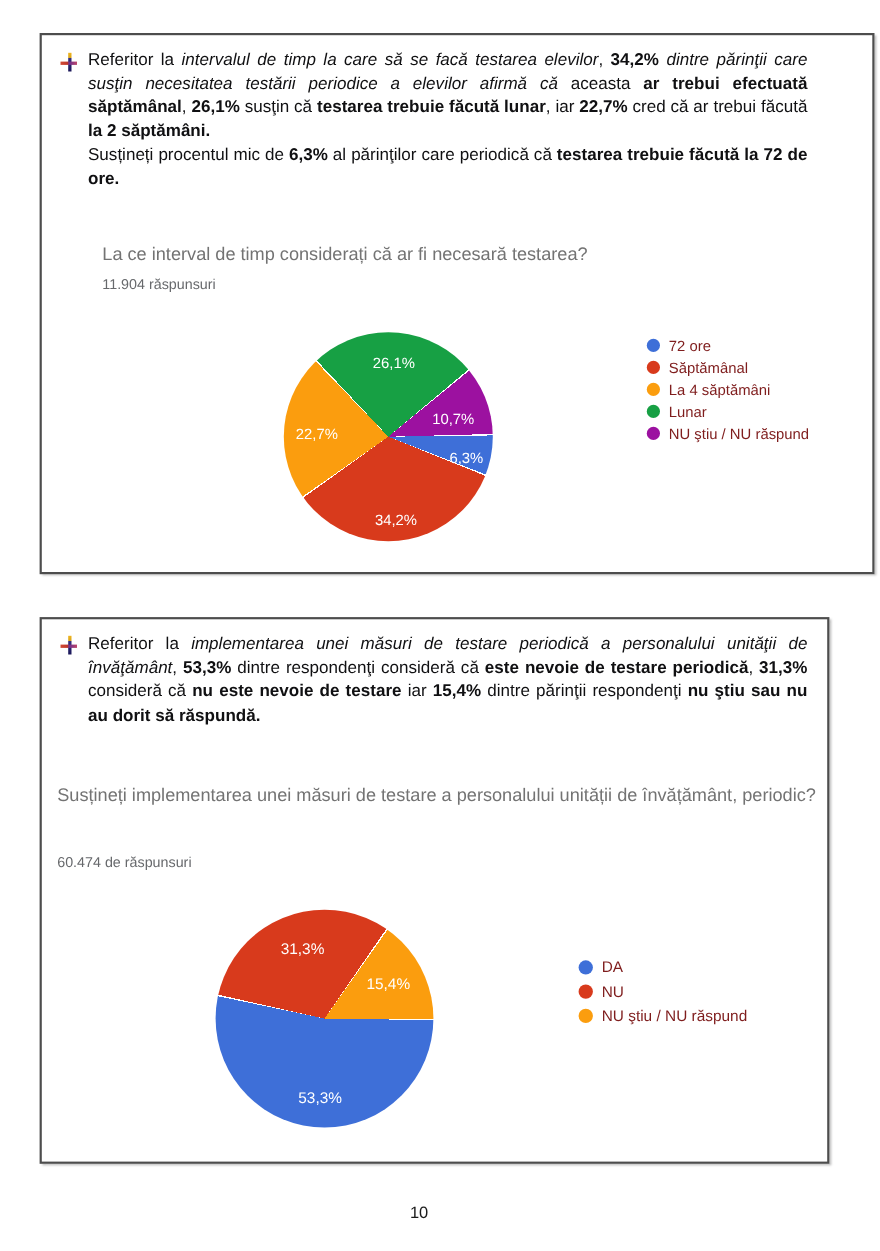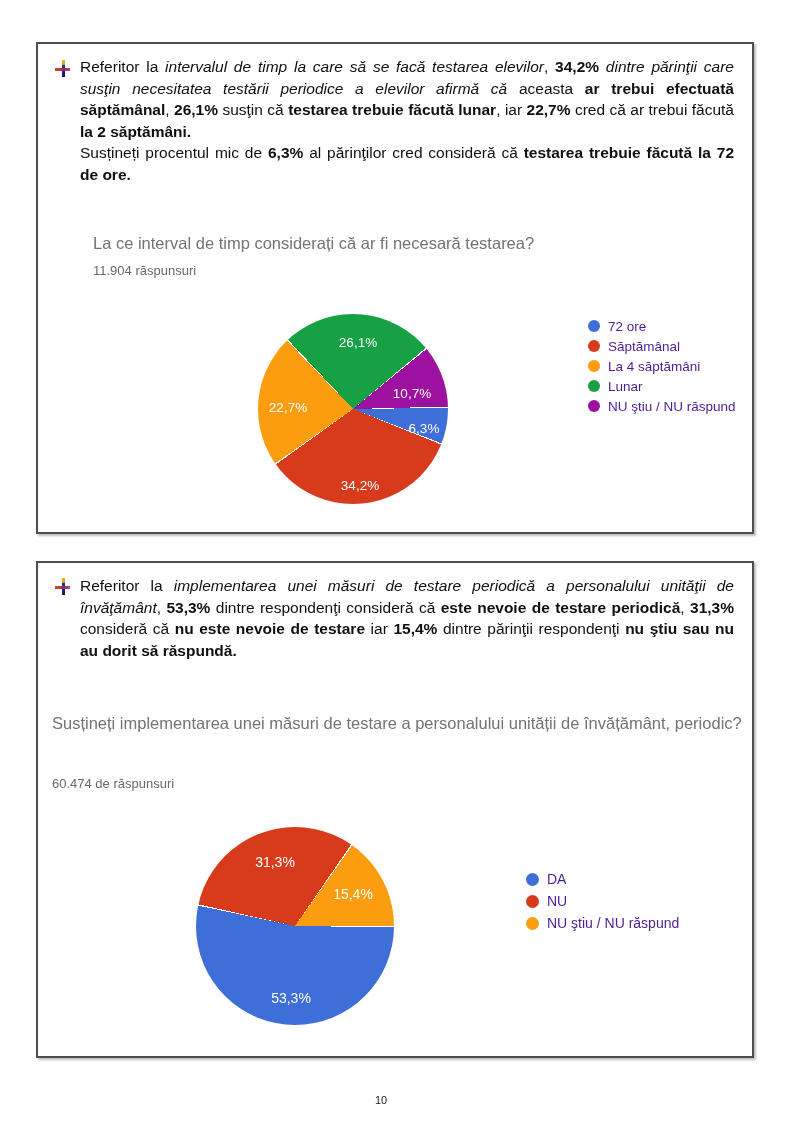--- a/index.html
+++ b/index.html
@@ -1,20 +1,20 @@
 <!DOCTYPE html>
 <html><head>
 <meta charset="utf-8">
 <style>
   html,body{margin:0;padding:0;background:#ffffff;}
   .page{position:relative;width:800px;height:1137px;background:#ffffff;
         font-family:"Liberation Sans",sans-serif;overflow:hidden;}
   .box{position:absolute;left:36px;width:714px;background:#ffffff;
        border:2px solid #4d4d4d;box-shadow:2px 2px 2px rgba(110,110,110,.45);}
-  .box1{top:42px;height:488px;}
+  .box1{top:30px;height:488px;padding-left:41px;}
   .box2{top:561px;height:493px;}
 
   
   .bullet{position:absolute;width:16px;height:18px;}
   .bullet .vbar{position:absolute;left:7px;top:0;width:3px;height:17px;
     background:linear-gradient(180deg,#f0b41e 0%,#d8a51c 26%,#35307e 30%,#1a1658 100%);}
   .bullet .hbar{position:absolute;left:0;top:8px;width:15px;height:3px;
     background:linear-gradient(90deg,#d04a35 0%,#c0392b 42%,#6a2e8f 52%,#c04668 100%);}
 
   .para{position:absolute;left:42px;top:12px;width:654px;color:#101012;
@@ -30,41 +30,41 @@
   .slice-label{position:absolute;transform:translate(-50%,-50%);
                color:#ffffff;font-size:13.5px;white-space:nowrap;}
   .slice-label.big{font-size:14px;}
 
   .legend{position:absolute;}
   .legend-item{display:flex;align-items:center;}
   .legend1 .legend-item{height:20px;}
   .legend2 .legend-item{height:22px;}
   .dot{width:12px;height:12px;border-radius:50%;flex:0 0 auto;margin-right:8px;}
   .legend2 .dot{width:13px;height:13px;}
-  .legend-label{color:#4c1d95;font-size:13.5px;white-space:nowrap;}
+  .legend-label{color:#7f1d1d;font-size:13.5px;white-space:nowrap;}
   .legend2 .legend-label{font-size:14px;}
 
   .page-number{position:absolute;left:0;right:38px;top:1094px;text-align:center;
-               color:#1b1b1b;font-size:11px;}
+               color:#1b1b1b;font-size:15px;}
 </style>
 </head>
 <body>
 
 <div class="page">
 
   <div class="box box1">
 
     <div class="bullet" style="left:17px;top:16px;">
       <span class="vbar"></span>
         <span class="hbar"></span>
     </div>
 
     <div class="para">
       <p><span>Referitor la </span><span class="it">intervalul de timp la care să se facă testarea elevilor</span><span>, </span><span class="bd">34,2%</span><span class="it"> dintre părinţii care susţin necesitatea testării periodice a elevilor afirmă că </span><span>aceasta </span><span class="bd">ar trebui efectuată săptămânal</span><span>, </span><span class="bd">26,1%</span><span> susţin că </span><span class="bd">testarea trebuie făcută lunar</span><span>, iar </span><span class="bd">22,7%</span><span> cred că ar trebui făcută </span><span class="bd">la 2 săptămâni.</span></p>
-      <p><span>Susțineți procentul mic de </span><span class="bd">6,3%</span><span> al părinţilor cred consideră că </span><span class="bd">testarea trebuie făcută la 72 de ore.</span></p>
+      <p><span>Susțineți procentul mic de </span><span class="bd">6,3%</span><span> al părinţilor care periodică că </span><span class="bd">testarea trebuie făcută la 72 de ore.</span></p>
     </div>
 
     <div class="chart-title" style="left:55px;top:185px;">La ce interval de timp considerați că ar fi necesară testarea?</div>
     <div class="responses" style="left:55px;top:219px;">11.904 răspunsuri</div>
 
     <div class="pie" style="left: 220px; top: 270px; width: 190px; height: 190px; background: conic-gradient(from 88.5deg, rgb(255, 255, 255) 0deg, rgb(255, 255, 255) 0.8deg, rgb(62, 111, 216) 0.8deg, rgb(62, 111, 216) 22.68deg, rgb(255, 255, 255) 22.68deg, rgb(255, 255, 255) 23.48deg, rgb(216, 58, 28) 23.48deg, rgb(216, 58, 28) 145.8deg, rgb(255, 255, 255) 145.8deg, rgb(255, 255, 255) 146.6deg, rgb(251, 157, 14) 146.6deg, rgb(251, 157, 14) 227.52deg, rgb(255, 255, 255) 227.52deg, rgb(255, 255, 255) 228.32deg, rgb(23, 160, 68) 228.32deg, rgb(23, 160, 68) 321.48deg, rgb(255, 255, 255) 321.48deg, rgb(255, 255, 255) 322.28deg, rgb(156, 17, 160) 322.28deg, rgb(156, 17, 160) 360deg);"></div>
 
     <span class="slice-label" style="left:320px;top:298px;">26,1%</span>
     <span class="slice-label" style="left:250px;top:363px;">22,7%</span>
     <span class="slice-label" style="left:374px;top:349px;">10,7%</span>

